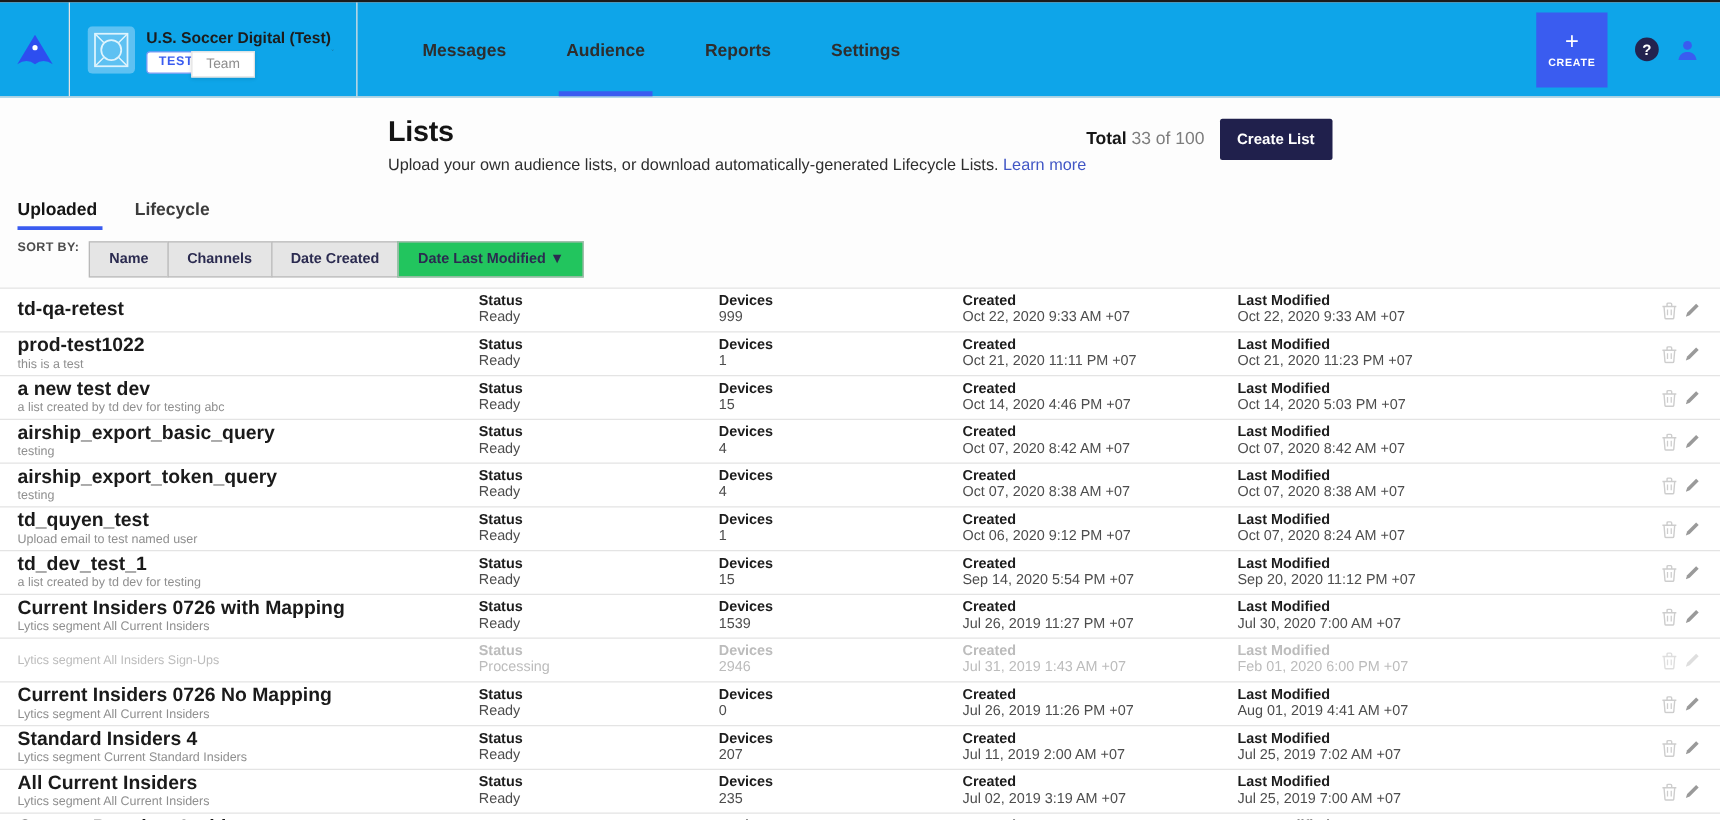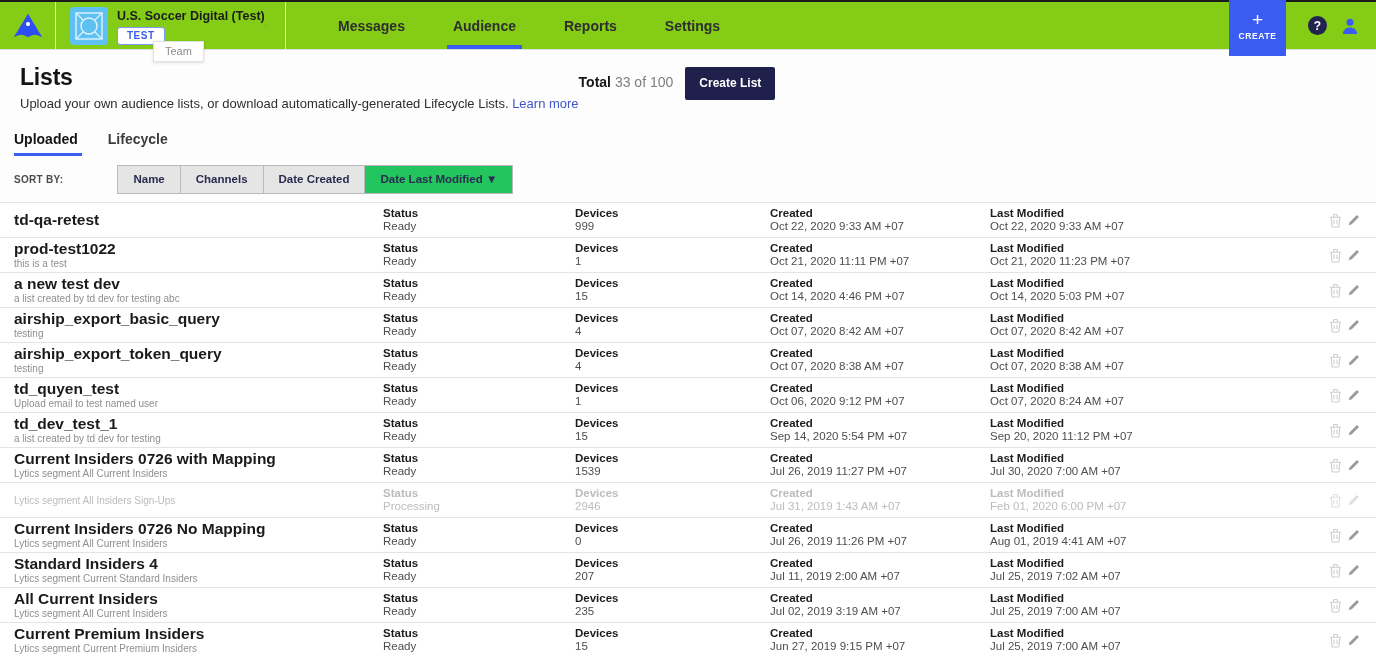--- a/index.html
+++ b/index.html
@@ -6,21 +6,21 @@
   html, body { width: 1376px; height: 656px; overflow: hidden; }
   body {
     font-family: "Liberation Sans", "DejaVu Sans", sans-serif;
     background: #fdfdfd;
     color: #1f1f1f;
   }
   .topbar { height: 2px; background: #1b1b1b; }
 
   
   .header {
-    height: 48px; background: #84cc16; border-bottom: 1px solid #e0e0e0;
+    height: 76px; background: #0ea5e9; border-bottom: 1px solid #e0e0e0;
     display: flex; align-items: stretch; position: relative;
   }
   .logo-box {
     width: 56px; border-right: 1px solid #e3e3e3;
     display: flex; align-items: center; justify-content: center; cursor: pointer;
   }
   .app-select {
     display: flex; align-items: center; padding: 0 18px 0 14px;
     border-right: 1px solid #e3e3e3; width: 230px; position: relative; cursor: pointer;
   }
@@ -57,40 +57,40 @@
   .create-btn .create-label { font-size: 8.5px; font-weight: bold; letter-spacing: .6px; margin-top: 2px; }
   .help-icon {
     width: 19px; height: 19px; border-radius: 50%; background: #23234f; color: #fff;
     font-size: 12px; font-weight: bold; display: flex; align-items: center; justify-content: center;
     margin: 0 13px 0 22px; cursor: pointer;
   }
   .user-icon { width: 20px; height: 20px; margin-right: 16px; cursor: pointer; }
 
   
   .content { padding: 0; }
-  .page-head { display: flex; justify-content: flex-start; padding: 14px 20px 0; }
+  .page-head { display: flex; justify-content: center; padding: 14px 20px 0; }
   .page-title { font-size: 23px; font-weight: bold; color: #141414; letter-spacing: -.2px; }
   .page-subtitle { font-size: 13px; color: #2e2e2e; margin-top: 5px; }
   .page-subtitle a { color: #4156c5; text-decoration: none; cursor: pointer; }
   .page-head-right { display: flex; align-items: flex-start; padding-top: 3px; }
   .total-wrap { font-size: 14px; color: #7d7d7d; margin: 7px 12px 0 0; white-space: nowrap; }
   .total-wrap b { color: #161616; }
   .create-list-btn {
     background: #20204c; color: #fff; border: none; font-family: inherit;
     font-size: 12px; font-weight: bold; padding: 9px 14px 10px; border-radius: 2px; cursor: pointer;
   }
 
   
   .tabs { display: flex; gap: 30px; padding: 20px 14px 0; align-items: flex-end; }
   .tab { font-size: 14px; font-weight: bold; color: #3c3c3c; padding-bottom: 9px; position: relative; cursor: pointer; }
   .tab.active { color: #141414; }
   .tab.active::after { content: ""; position: absolute; left: 0; right: -4px; bottom: 0; height: 3px; background: #3a5cf0; }
 
   
-  .sortbar { display: flex; align-items: center; padding: 9px 14px 8px; gap: 46px; }
+  .sortbar { display: flex; align-items: flex-start; padding: 9px 14px 8px; }
   .sort-label { font-size: 10px; font-weight: bold; color: #4c4c4c; letter-spacing: .3px; margin-right: 8px; }
   .sort-buttons { display: flex; }
   .sort-btn {
     background: #e5e5e5; border: 1px solid #b9b9b9; margin-left: -1px; font-family: inherit;
     font-size: 11.5px; font-weight: bold; color: #2b2b50; padding: 7px 15px 8px; cursor: pointer; white-space: nowrap;
   }
   .sort-btn:first-child { margin-left: 0; }
   .sort-btn.active { background: #22c55e; }
 
   

